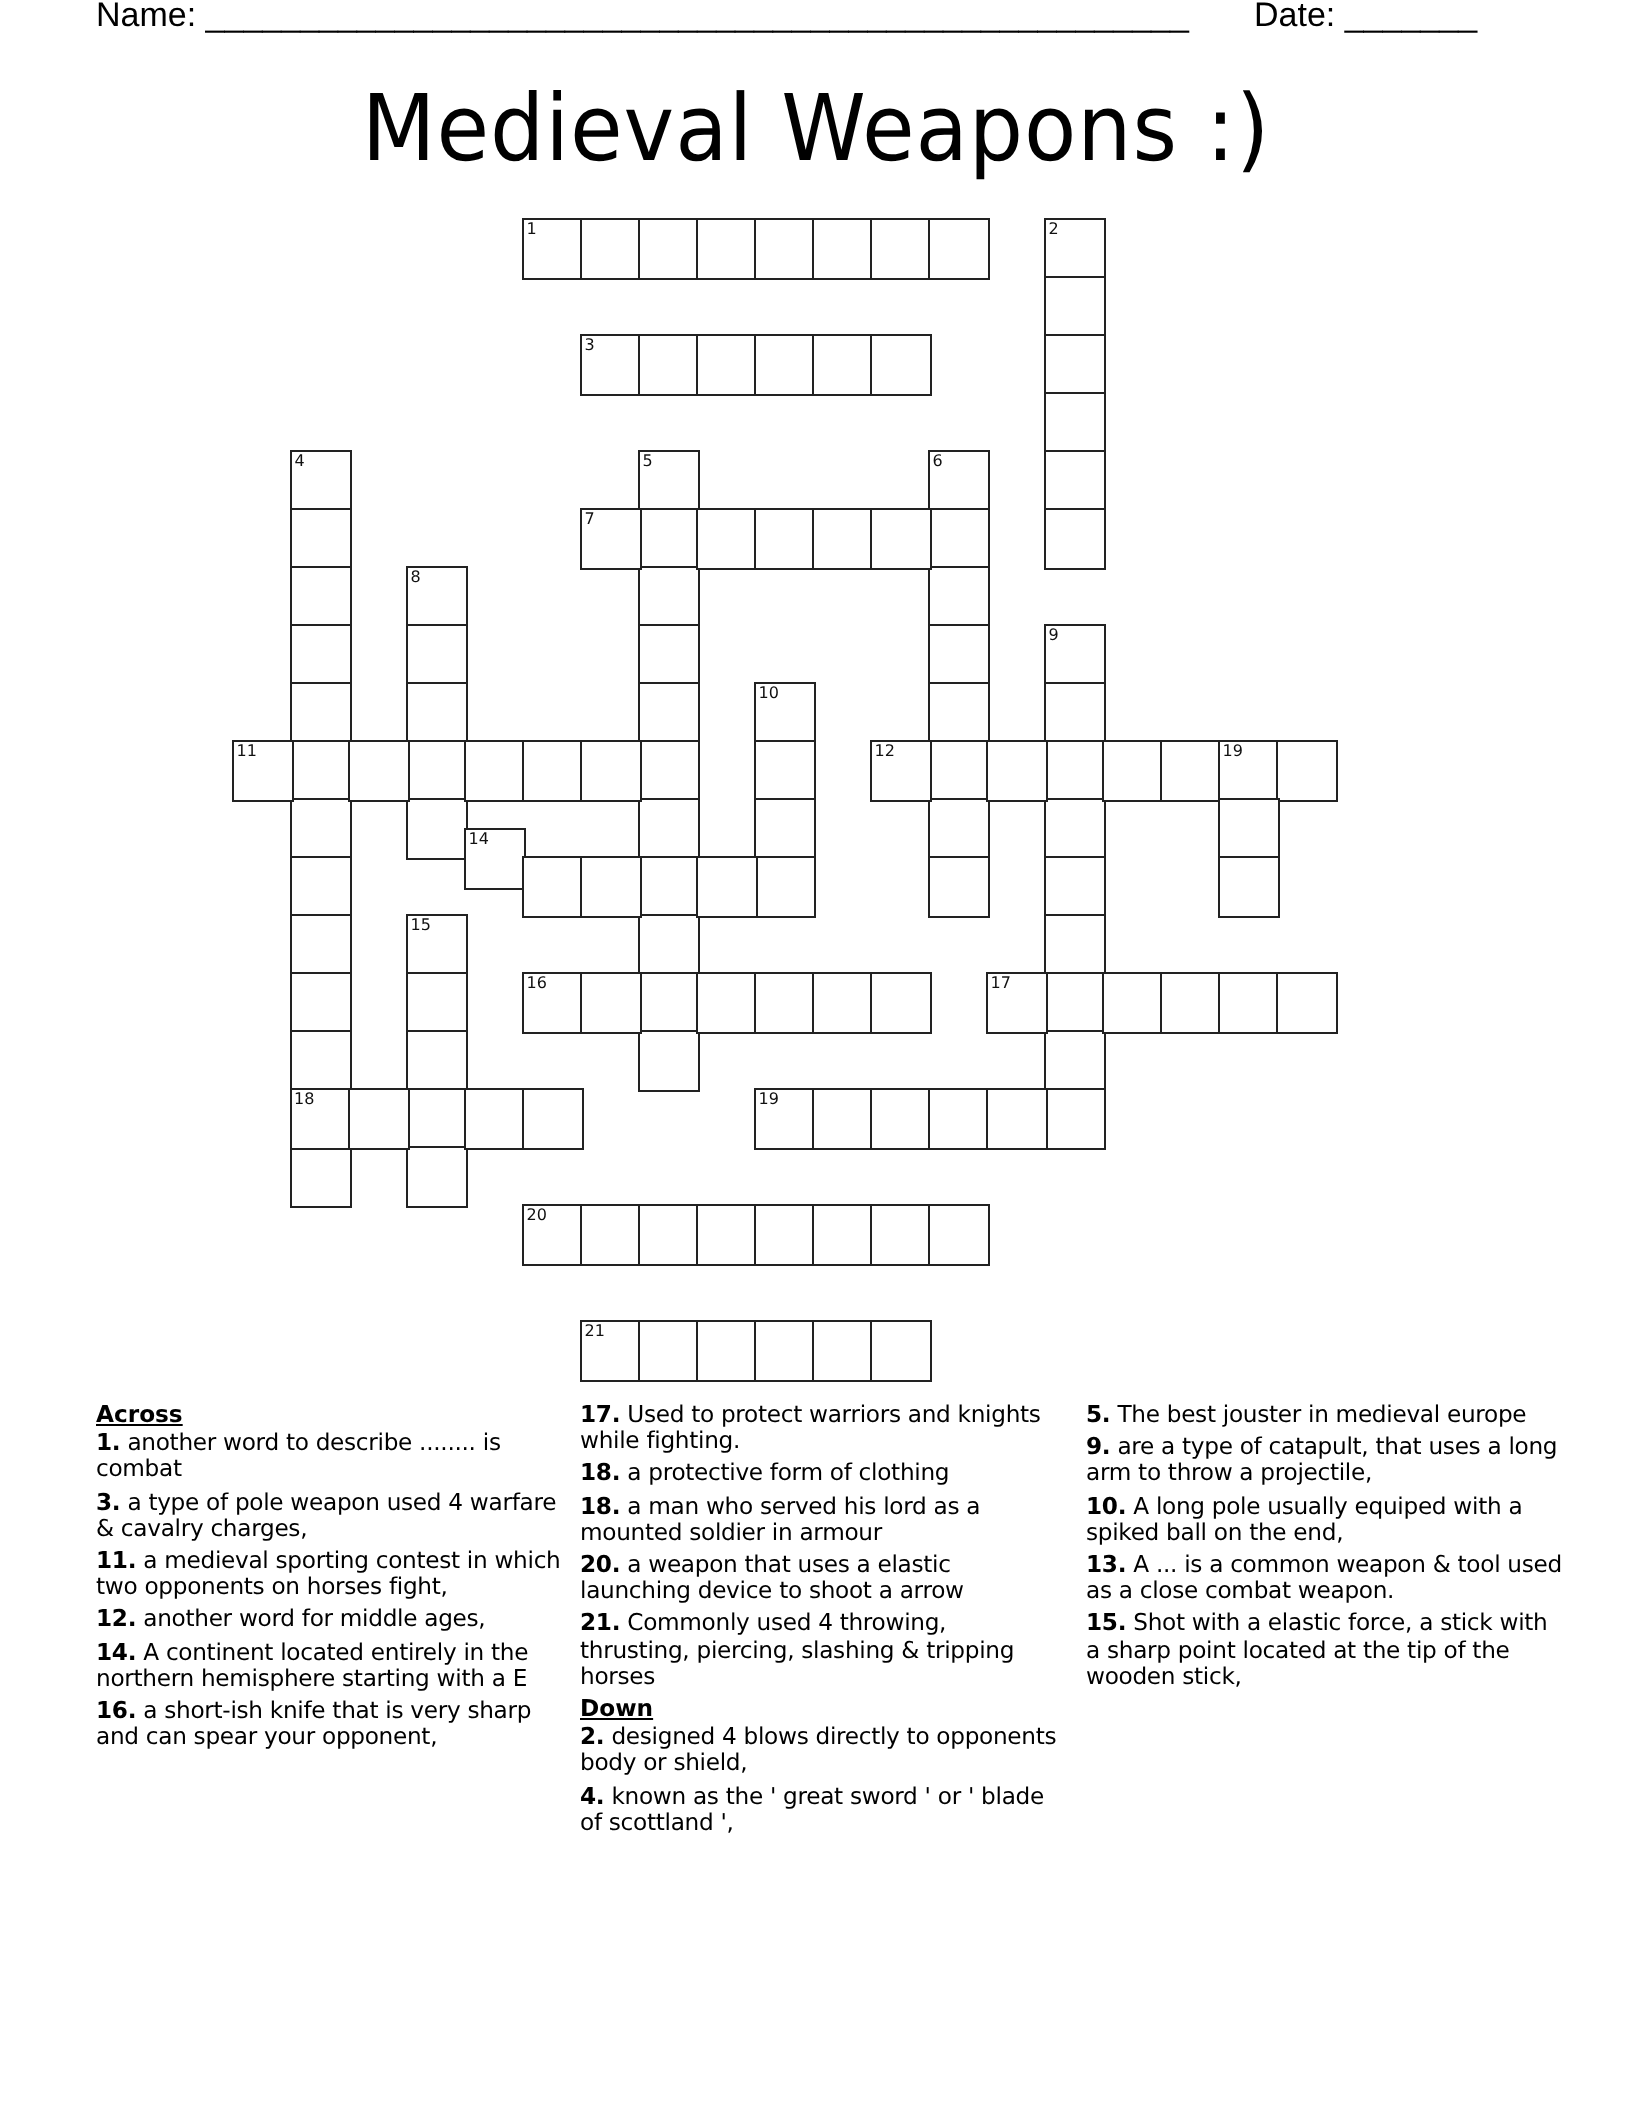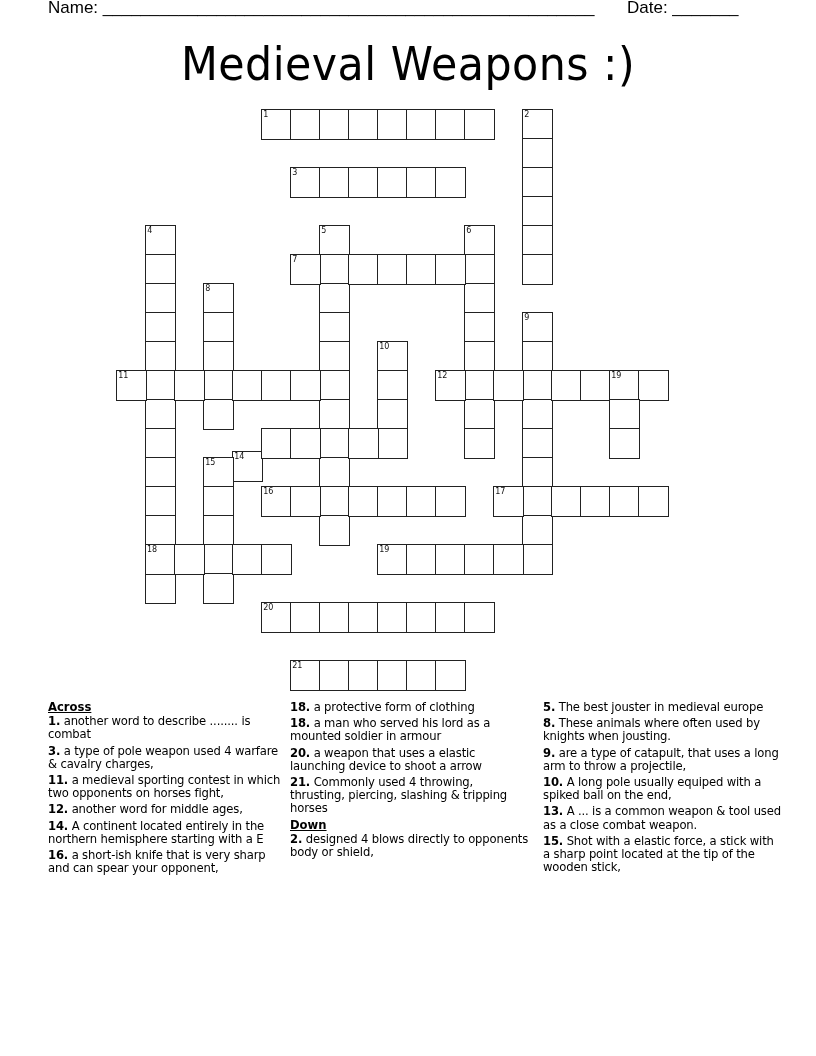--- a/index.html
+++ b/index.html
@@ -135,21 +135,21 @@
     </div>
     <div class="cell" style="left: 494px; top: 371px;"></div>
     <div class="cell" style="left: 552px; top: 371px;"></div>
     <div class="cell" style="left: 581px; top: 371px;"></div>
     <div class="cell" style="left: 610px; top: 371px;">
       <span class="num">19</span>
     </div>
     <div class="cell" style="left: 639px; top: 371px;"></div>
     <div class="cell" style="left: 610px; top: 400px;"></div>
     <div class="cell" style="left: 610px; top: 429px;"></div>
-    <div class="cell" style="left: 233px; top: 452px; text-align: center;">
+    <div class="cell" style="left: 233px; top: 415px; text-align: center;">
       <span class="num">14</span>
     </div>
     <div class="cell" style="left: 262px; top: 429px;"></div>
     <div class="cell" style="left: 291px; top: 429px;"></div>
     <div class="cell" style="left: 349px; top: 429px;"></div>
     <div class="cell" style="left: 204px; top: 458px;">
       <span class="num">15</span>
     </div>
     <div class="cell" style="left: 204px; top: 487px;"></div>
     <div class="cell" style="left: 204px; top: 516px;"></div>
@@ -207,28 +207,29 @@
   <div class="section-head">Across</div>
   <div class="clue"><b>1.</b><span> another word to describe ........ is combat</span></div>
   <div class="clue"><b>3.</b><span> a type of pole weapon used 4 warfare &amp; cavalry charges,</span></div>
   <div class="clue"><b>11.</b><span> a medieval sporting contest in which two opponents on horses fight,</span></div>
   <div class="clue"><b>12.</b><span> another word for middle ages,</span></div>
   <div class="clue"><b>14.</b><span> A continent located entirely in the northern hemisphere starting with a E</span></div>
   <div class="clue"><b>16.</b><span> a short-ish knife that is very sharp and can spear your opponent,</span></div>
 </div>
 
 <div class="clues col2">
+  <div class="clue"><b>17.</b><span> Used to protect warriors and knights while fighting.</span></div>
   <div class="clue"><b>18.</b><span> a protective form of clothing</span></div>
   <div class="clue"><b>18.</b><span> a man who served his lord as a mounted soldier in armour</span></div>
   <div class="clue"><b>20.</b><span> a weapon that uses a elastic launching device to shoot a arrow</span></div>
   <div class="clue"><b>21.</b><span> Commonly used 4 throwing, thrusting, piercing, slashing &amp; tripping horses</span></div>
   <div class="section-head">Down</div>
   <div class="clue"><b>2.</b><span> designed 4 blows directly to opponents body or shield,</span></div>
+  <div class="clue"><b>4.</b><span> known as the ' great sword ' or ' blade of scottland ',</span></div>
 </div>
 
 <div class="clues col3">
   <div class="clue"><b>5.</b><span> The best jouster in medieval europe</span></div>
-  <div class="clue"><b>8.</b><span> These animals where often used by knights when jousting.</span></div>
   <div class="clue"><b>9.</b><span> are a type of catapult, that uses a long arm to throw a projectile,</span></div>
   <div class="clue"><b>10.</b><span> A long pole usually equiped with a spiked ball on the end,</span></div>
   <div class="clue"><b>13.</b><span> A ... is a common weapon &amp; tool used as a close combat weapon.</span></div>
   <div class="clue"><b>15.</b><span> Shot with a elastic force, a stick with a sharp point located at the tip of the wooden stick,</span></div>
 </div>
 
 </body></html>

